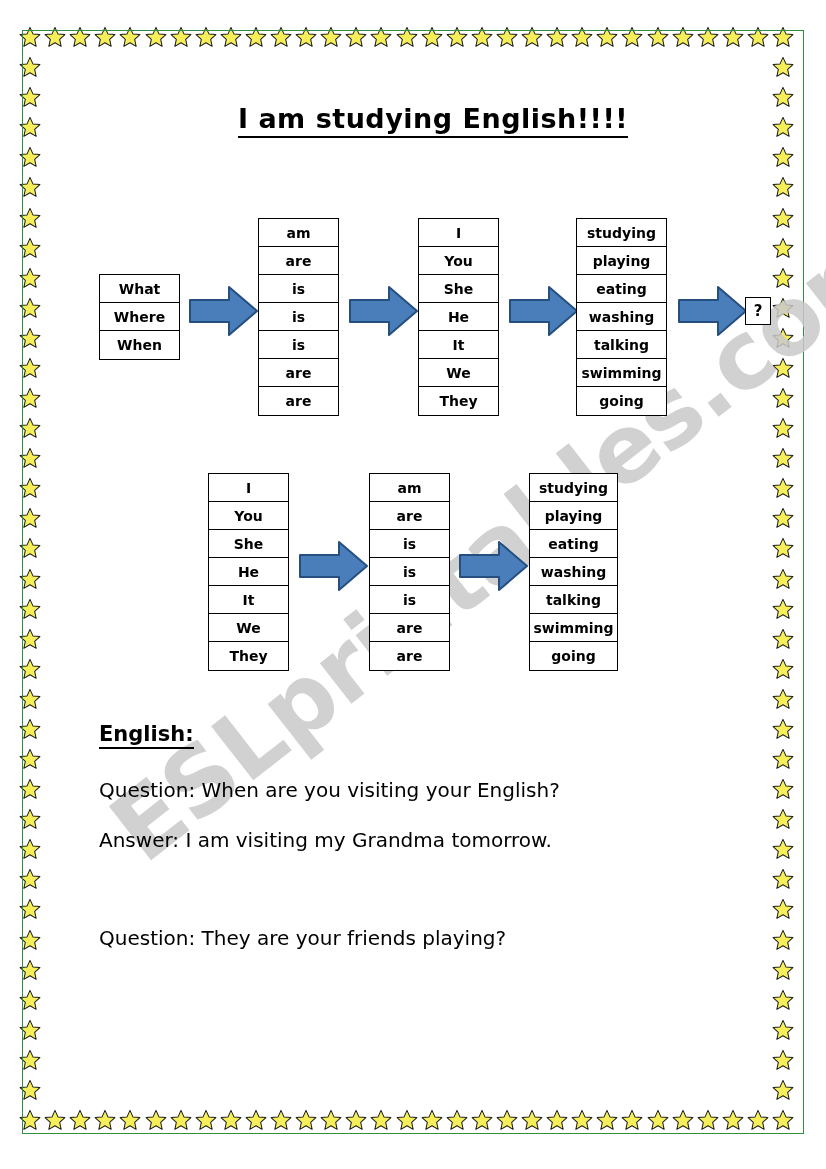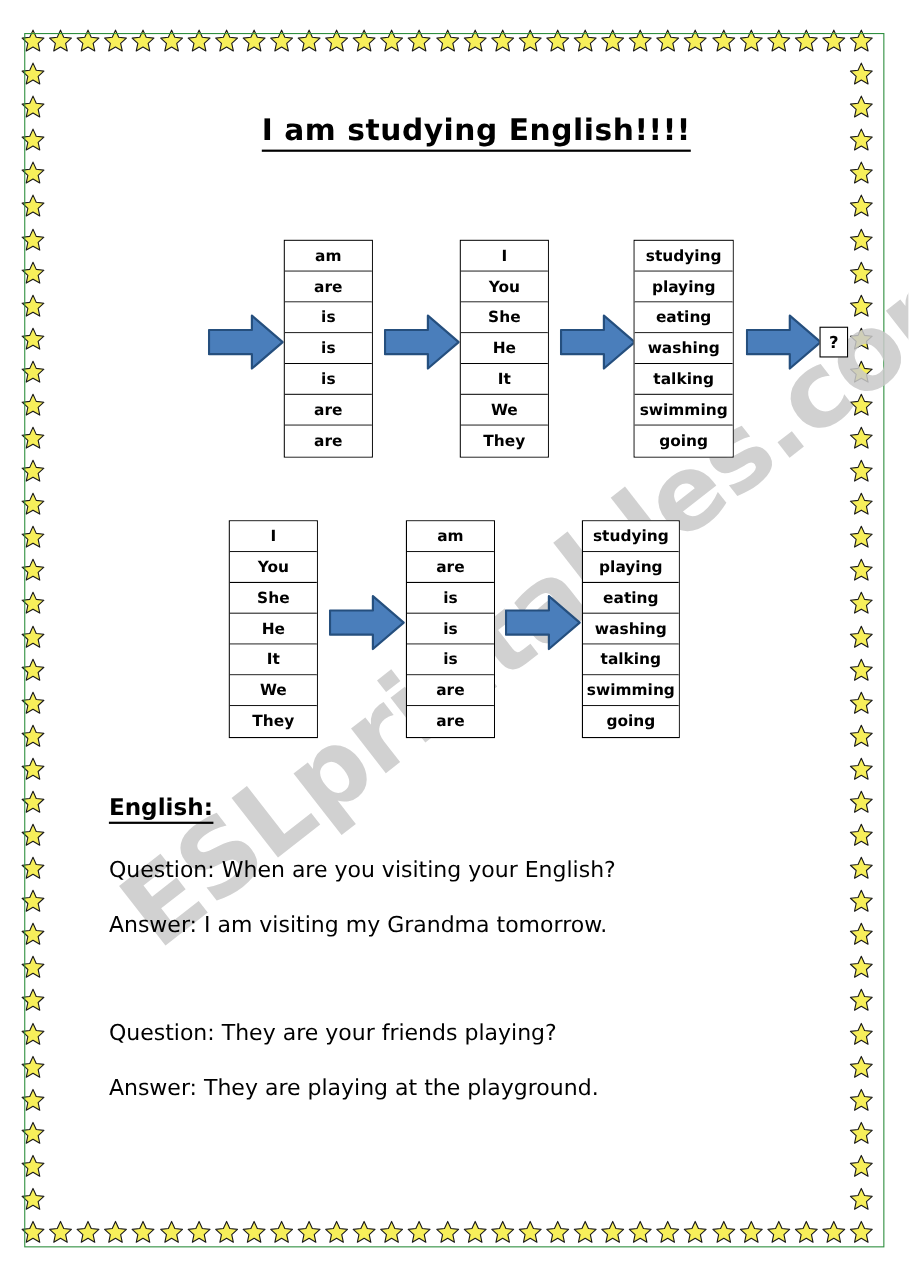--- a/index.html
+++ b/index.html
@@ -849,20 +849,25 @@
   <div class="watermark">
     <div class="watermark-text">ESLprintables.com</div>
   </div>
 
   <div class="content">
 
     <div class="title">
       <span>I am studying English!!!!</span>
     </div>
 
+    <div class="wtable" id="t1-question-words" style="left: 99px; top: 274px; width: 81px; height: 86px;">
+        <div class="cell" style="height: 28px;">What</div>
+        <div class="cell" style="height: 28px;">Where</div>
+        <div class="cell" style="height: 28px;">When</div>
+      </div>
 
     <div class="arrow" style="left:189px; top:285px;">
       <svg width="70" height="52" viewBox="0 0 70 52">
         <polygon points="1,15 40,15 40,2 68,26 40,50 40,37 1,37" fill="#4a7ebb" stroke="#254f7e" stroke-width="2" stroke-linejoin="round"></polygon>
       </svg>
     </div>
 
     <div class="wtable" id="t1-be-verbs" style="left: 258px; top: 218px; width: 81px; height: 198px;">
         <div class="cell" style="height: 28px;">am</div>
         <div class="cell" style="height: 28px;">are</div>
@@ -967,19 +972,15 @@
     <div class="qa-line" style="top:828px;">
       <span class="lbl">Answer:</span>
       <span class="txt">I am visiting my Grandma tomorrow.</span>
     </div>
 
     <div class="qa-line" style="top:926px;">
       <span class="lbl">Question:</span>
       <span class="txt">They are your friends playing?</span>
     </div>
 
-    <div class="qa-line" style="top:976px;">
-      <span class="lbl">Answer:</span>
-      <span class="txt">They are playing at the playground.</span>
-    </div>
 
   </div>
 </div>
 
 </body></html>

